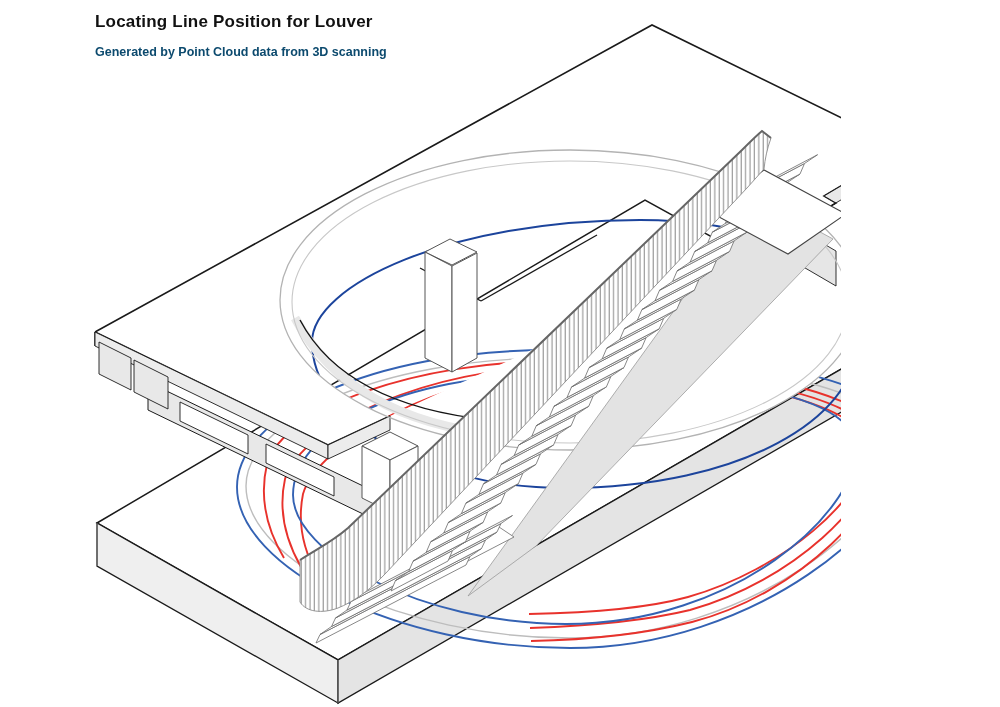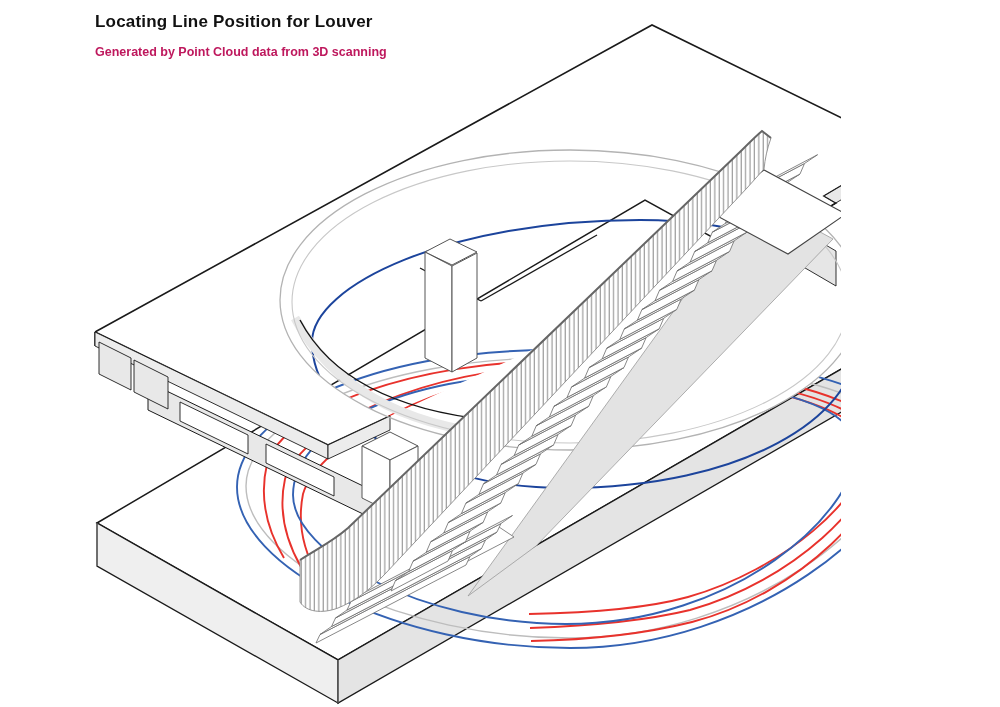--- a/index.html
+++ b/index.html
@@ -1,20 +1,20 @@
 <!DOCTYPE html>
 <html><head>
 <meta charset="utf-8">
 <style>
   html,body{margin:0;padding:0;background:#fff;}
   .stage{position:relative;width:841px;height:707px;background:#fff;overflow:hidden;
          font-family:"Liberation Sans", sans-serif;}
   .title{position:absolute;left:95px;top:12px;font-size:17px;font-weight:bold;color:#111;
          letter-spacing:.2px;}
-  .subtitle{position:absolute;left:95px;top:45px;font-size:12.5px;font-weight:bold;color:#be185d;}
+  .subtitle{position:absolute;left:95px;top:45px;font-size:12.5px;font-weight:bold;color:#0c4a6e;}
   svg{position:absolute;left:0;top:0;}
 </style>
 </head>
 <body>
 
 <div class="stage">
 
   <svg width="1000" height="707" viewBox="0 0 1000 707">
     <defs>
       <pattern id="balusters" width="4.4" height="12" patternUnits="userSpaceOnUse">

